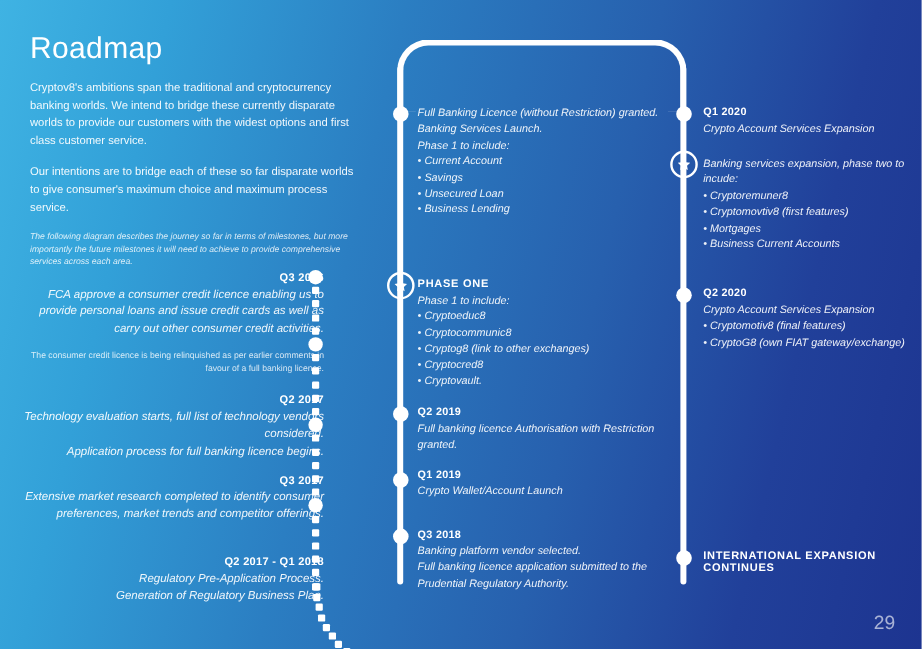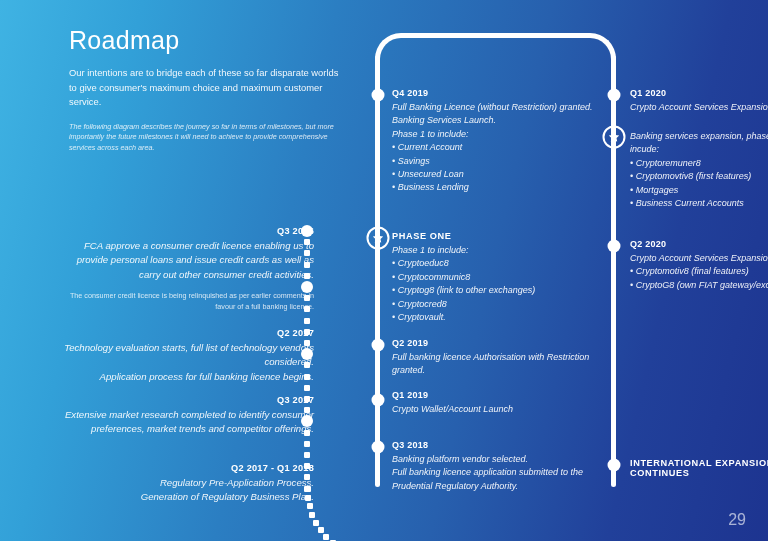--- a/index.html
+++ b/index.html
@@ -3,21 +3,21 @@
 <meta charset="utf-8">
 <style>
   * { margin:0; padding:0; box-sizing:border-box; }
   html,body { width:768px; height:541px; overflow:hidden; }
   body {
     font-family: "Liberation Sans", sans-serif;
     background: linear-gradient(103deg, #3fb3e3 0%, #32a0d8 16%, #2b7ec2 38%, #2760ae 62%, #21409a 82%, #1d3490 100%);
     color:#fff;
     position:relative;
   }
-  #stage { position:absolute; inset:0;margin-left:44px; }
+  #stage { position:absolute; inset:0; }
 
   
   .title {
     position:absolute; left:25px; top:26px;
     font-size:25px; font-weight:400; letter-spacing:.3px;
     color:#ffffff;
   }
   .intro {
     position:absolute; left:25px; top:66px; width:277px;
     font-size:9.4px; line-height:14.6px;
@@ -92,21 +92,22 @@
   }
 </style>
 </head>
 <body>
 
 <div id="stage">
 
   <div class="title">Roadmap</div>
 
   <div class="intro">
-    <p>Our intentions are to bridge each of these so far disparate worlds to give consumer's maximum choice and maximum customer service.</p>
+    <p>Cryptov8's ambitions span the traditional and cryptocurrency banking worlds. We intend to bridge these currently disparate worlds to provide our customers with the widest options and first class customer service.</p>
+    <p>Our intentions are to bridge each of these so far disparate worlds to give consumer's maximum choice and maximum process service.</p>
     <p class="small">The following diagram describes the journey so far in terms of milestones, but more importantly the future milestones it will need to achieve to provide comprehensive services across each area.</p>
   </div>
 
   <div class="connector"></div>
   <div class="tl tl-mid"></div>
   <div class="tl tl-right"></div>
 
   <div class="dotline">
       <div class="bigdot" style="left: 0px; top: 3px;"></div>
       <div class="sq" style="left: 0px; top: 14.2px;"></div>
@@ -161,21 +162,20 @@
             <path fill="#fff" d="M12 2.4l2.9 6.1 6.7.9-4.9 4.6 1.2 6.6L12 17.4 6.1 20.6l1.2-6.6L2.4 9.4l6.7-.9z"></path>
           </svg>
         </span>
       </div>
       <div class="node" style="left: 569.5px; top: 246px;"></div>
       <div class="node" style="left: 569.5px; top: 465px;"></div>
     </div>
 
   <div id="cols">
       <div class="block mid-col" style="left: 348px; top: 88px;">
-        <div class="blk-head">Q4 2019</div>
         <div class="blk-body" style="white-space: pre-line;">Full Banking Licence (without Restriction) granted.
 Banking Services Launch.
 Phase 1 to include:
 • Current Account
 • Savings
 • Unsecured Loan
 • Business Lending</div>
       </div>
       <div class="block mid-col" style="left: 348px; top: 231px;">
         <div class="blk-head caps">PHASE ONE</div>

